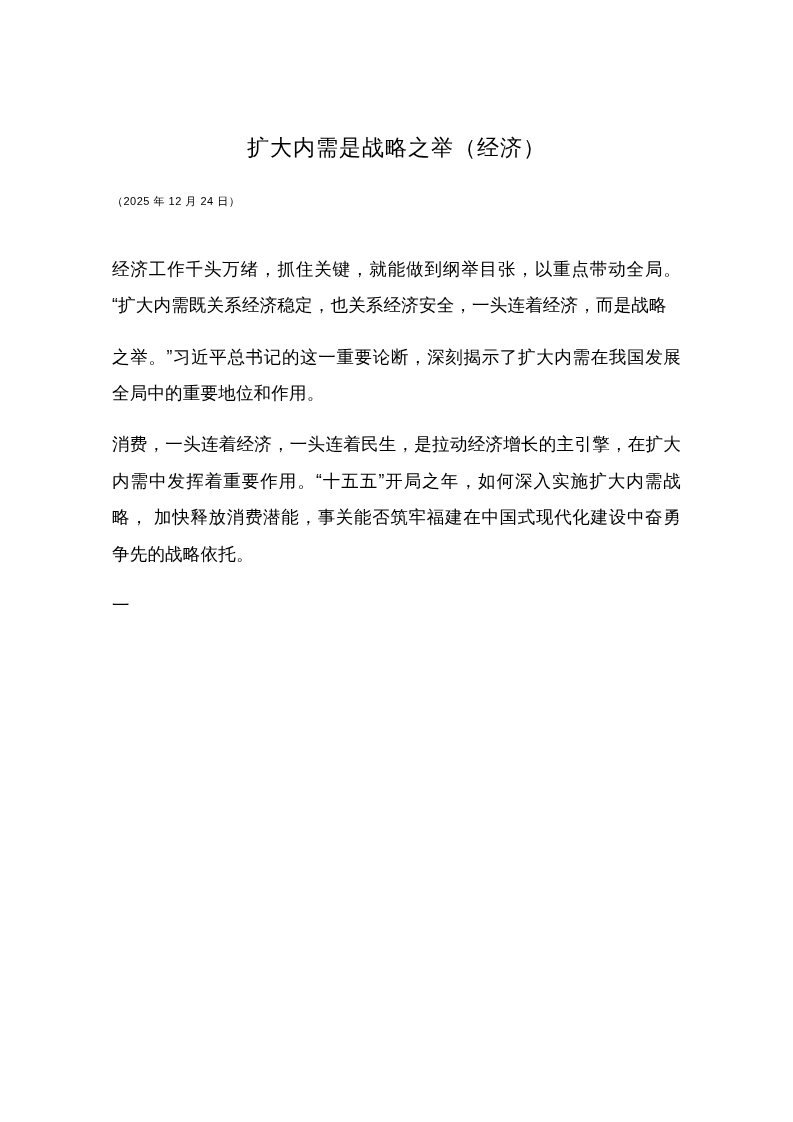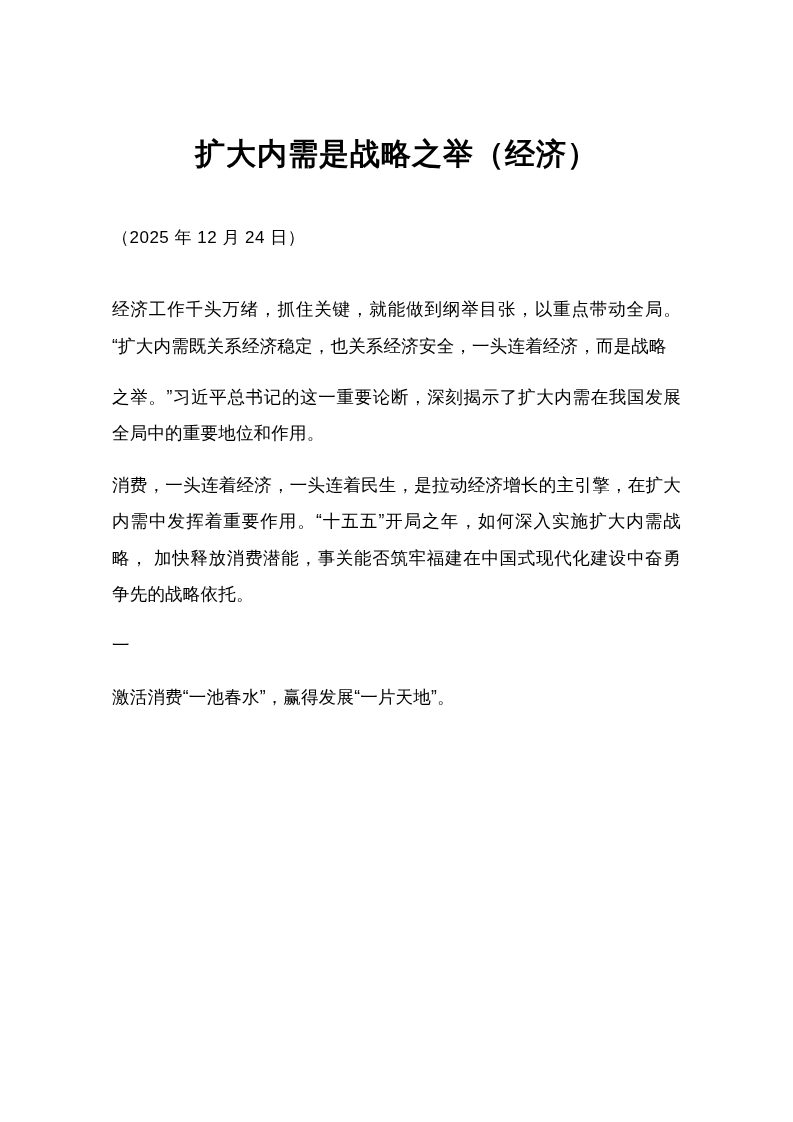--- a/index.html
+++ b/index.html
@@ -18,30 +18,30 @@
     position: relative;
     width: 793px;
     height: 1122px;
     box-sizing: border-box;
     padding: 112px 112px 60px 112px;
     background: #ffffff;
     overflow: hidden;
   }
   .doc-title {
     text-align: center;
-    font-size: 30px;
-    font-weight: bold;
+    font-size: 22px;
+    font-weight: normal;
     letter-spacing: 1px;
     margin: 18px 0 0 0;
     line-height: 1.6;
     font-family: "Liberation Sans", "DejaVu Sans", sans-serif;
   }
   .doc-date {
-    margin-top: 46px;
-    font-size: 17px;
+    margin-top: 28px;
+    font-size: 11px;
     line-height: 1.6;
     letter-spacing: 0.5px;
     font-family: "Liberation Sans", "DejaVu Sans", sans-serif;
   }
   .body-text {
     margin-top: 40px;
   }
   .para {
     font-size: 17.5px;
     line-height: 2.08;
@@ -62,16 +62,15 @@
 
   <h1 class="doc-title">扩大内需是战略之举（经济）</h1>
 
   <div class="doc-date">（2025 年 12 月 24 日）</div>
 
   <div class="body-text">
     <p class="para">经济工作千头万绪，抓住关键，就能做到纲举目张，以重点带动全局。 “扩大内需既关系经济稳定，也关系经济安全，一头连着经济，而是战略</p>
     <p class="para">之举。”习近平总书记的这一重要论断，深刻揭示了扩大内需在我国发展全局中的重要地位和作用。</p>
     <p class="para">消费，一头连着经济，一头连着民生，是拉动经济增长的主引擎，在扩大内需中发挥着重要作用。“十五五”开局之年，如何深入实施扩大内需战略， 加快释放消费潜能，事关能否筑牢福建在中国式现代化建设中奋勇争先的战略依托。</p>
     <p class="para">一</p>
-    <p class="para">激活消费“一池春水”，赢得发展“一片天地”。</p>
   </div>
 
 </div>
 
 </body></html>

